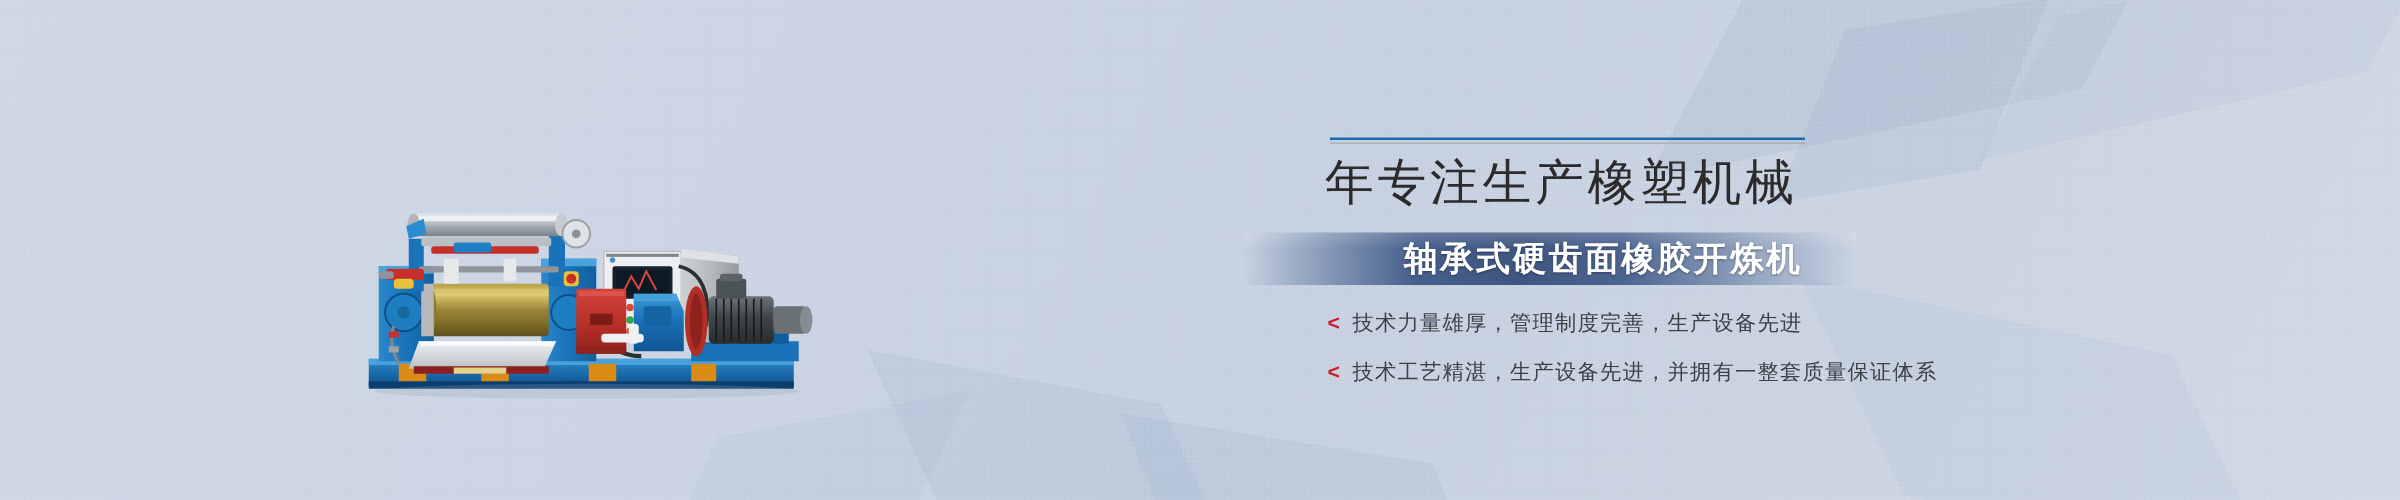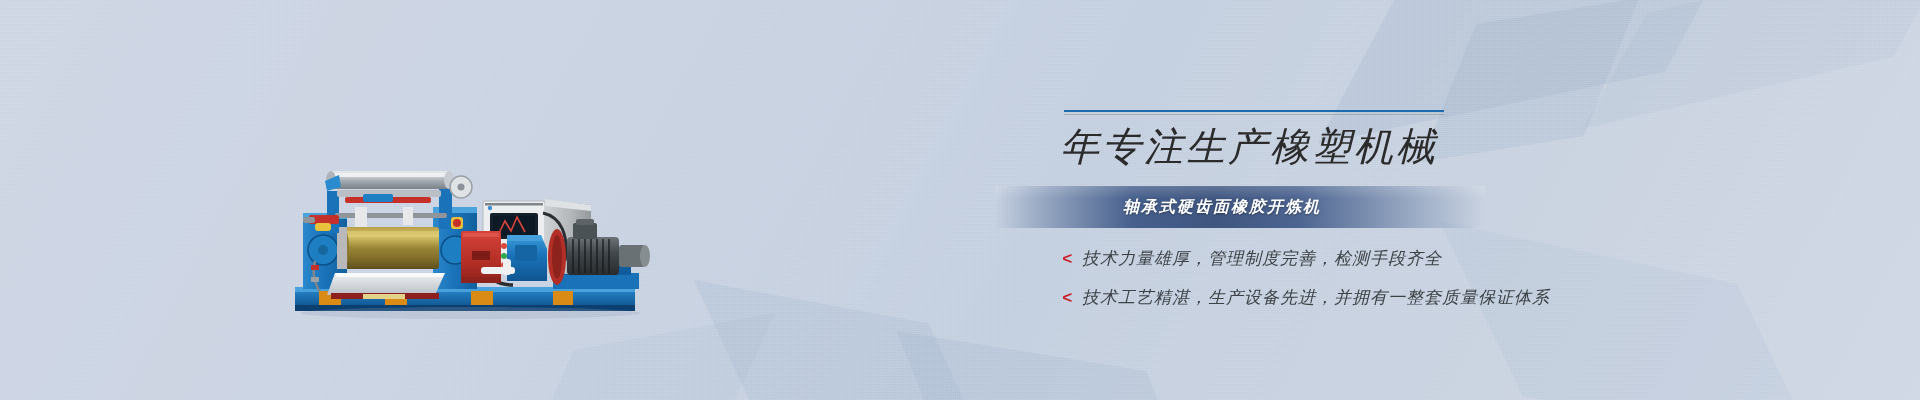--- a/index.html
+++ b/index.html
@@ -10,21 +10,20 @@
   body {
     font-family: "Liberation Sans", "DejaVu Sans", sans-serif;
   }
 
   .banner {
     position: relative;
     width: 1920px;
     height: 400px;
     overflow: hidden;
     background: linear-gradient(118deg, #cfd8e6 0%, #ccd6e5 28%, #c6d1e2 55%, #cbd5e3 78%, #d2dae7 100%);
-    font-style: italic;
   }
 
   
   .wm {
     position: absolute;
     pointer-events: none;
   }
   .wm-a {
     top: -40px; left: 1380px;
     width: 300px; height: 150px;
@@ -138,21 +137,21 @@
   .ribbon-shine {
     position: absolute;
     left: 0; right: 0; top: 0;
     height: 13px;
     background: linear-gradient(180deg, rgba(255,255,255,0.18), rgba(255,255,255,0));
     pointer-events: none;
   }
   .ribbon-text {
     position: relative;
     color: #ffffff;
-    font-size: 16px;
+    font-size: 27px;
     font-weight: bold;
     letter-spacing: 2px;
     margin-left: 128px;
     white-space: nowrap;
     text-shadow: 0 1px 2px rgba(0,0,0,0.35);
   }
 
   .bullets {
     margin-top: 78px;
     margin-left: 2px;
@@ -379,21 +378,21 @@
     <div class="headline">年专注生产橡塑机械</div>
 
     <div class="ribbon">
       <div class="ribbon-shine"></div>
       <div class="ribbon-text">轴承式硬齿面橡胶开炼机</div>
     </div>
 
     <div class="bullets">
       <div class="bullet">
         <span class="bullet-marker">&lt;</span>
-        <span class="bullet-text">技术力量雄厚，管理制度完善，检测手段齐全</span>
+        <span class="bullet-text">技术力量雄厚，管理制度完善，生产设备先进</span>
       </div>
       <div class="bullet">
         <span class="bullet-marker">&lt;</span>
         <span class="bullet-text">技术工艺精湛，生产设备先进，并拥有一整套质量保证体系</span>
       </div>
     </div>
 
   </div>
 </div>
 

